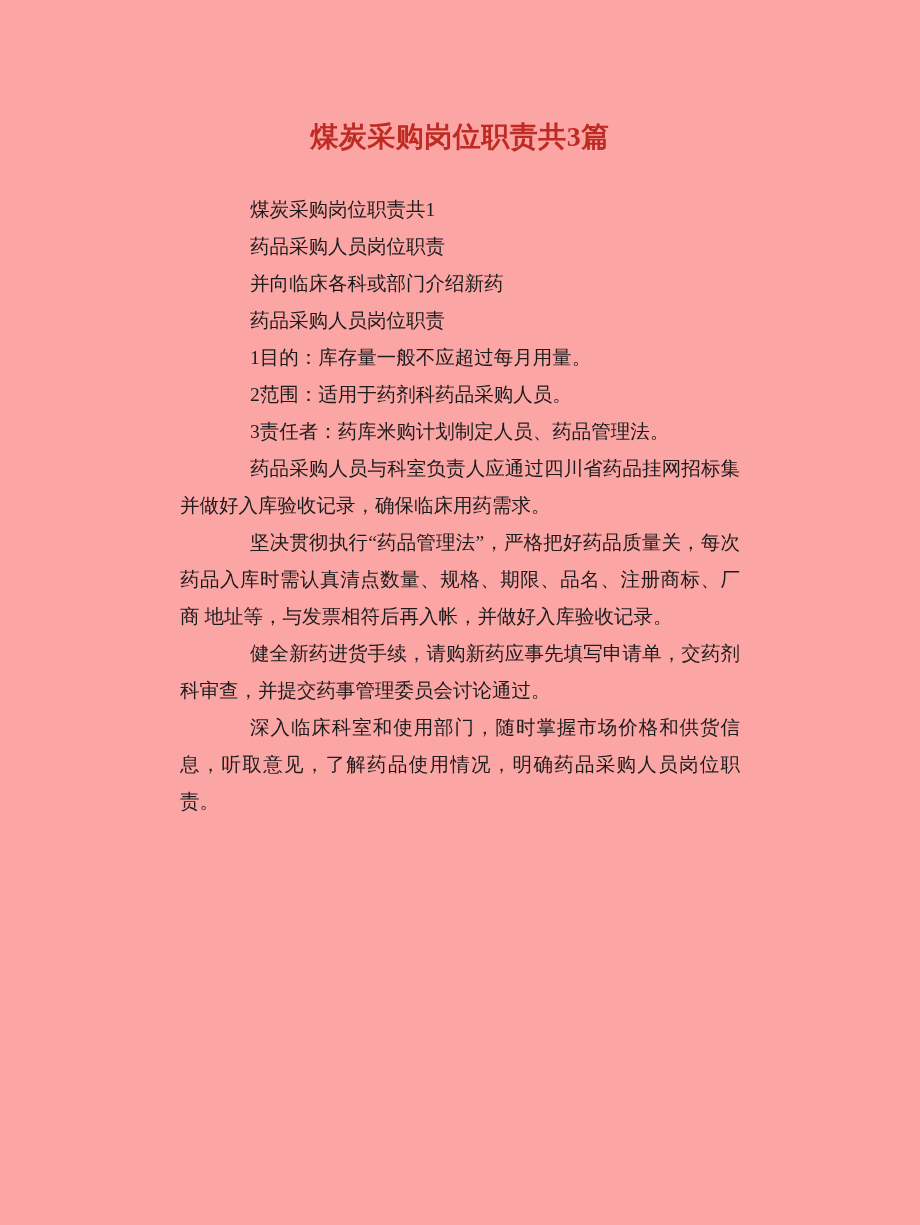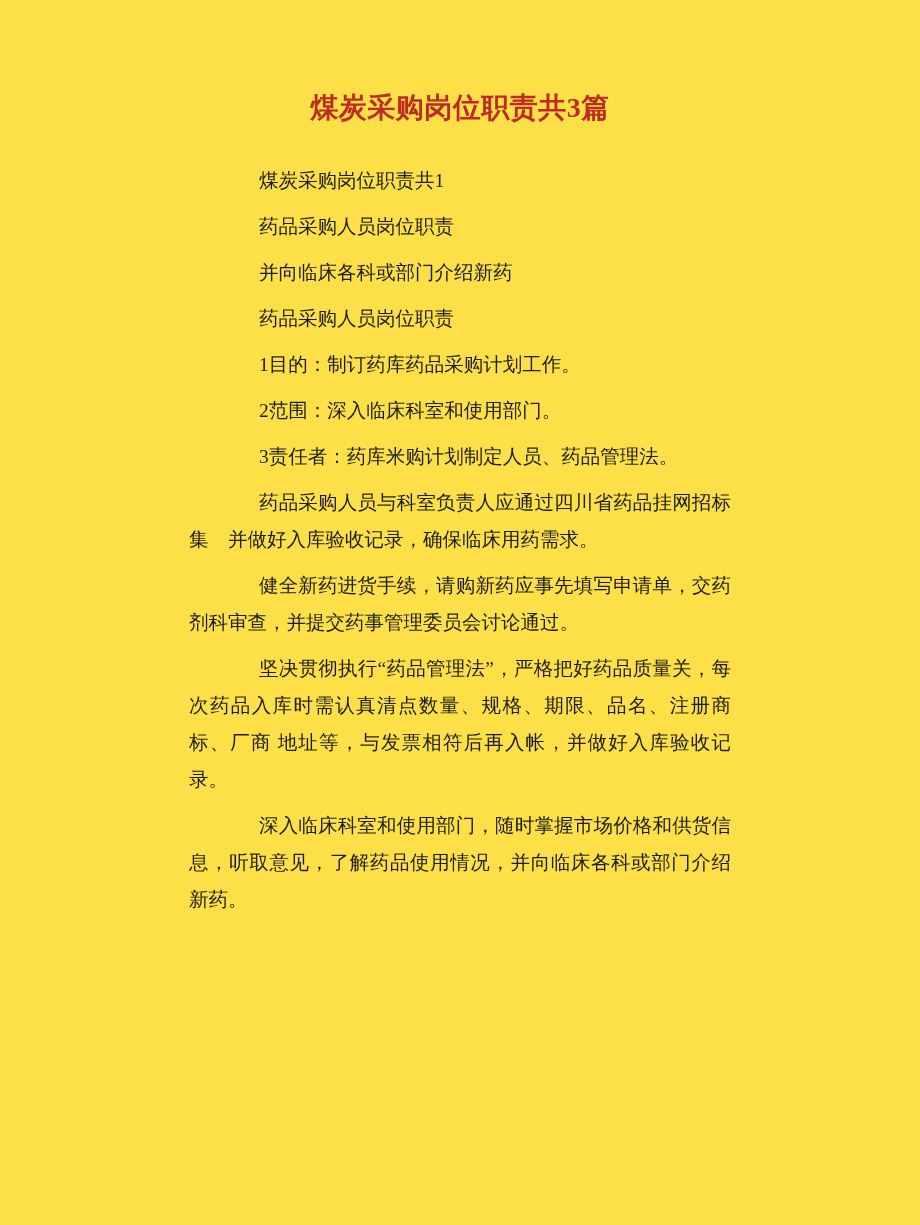--- a/index.html
+++ b/index.html
@@ -4,41 +4,41 @@
 <style>
   html, body {
     margin: 0;
     padding: 0;
     background: #ffffff;
   }
   .page {
     position: relative;
     width: 920px;
     height: 1225px;
-    background: #fde047;
+    background: #fca5a5;
     box-sizing: border-box;
-    padding-top: 91px;
+    padding-top: 120px;
     font-family: "Liberation Serif", "DejaVu Serif", serif;
     color: #1c1c1c;
     overflow: hidden;
   }
   .doc-title {
     margin: 0 0 37px 0;
     text-align: center;
     font-size: 28px;
     line-height: 34px;
     font-weight: bold;
     color: #BE2B23;
     letter-spacing: 0.5px;
   }
   .body-text {
     padding: 0 180px;
   }
   .body-text p {
-    margin: 9px;
+    margin: 0;
     font-size: 19.5px;
     line-height: 37px;
     text-align: justify;
     text-indent: 70px;
     word-break: break-all;
   }
   .body-text p em {
     font-style: italic;
     font-family: "Liberation Serif", "DejaVu Serif", serif;
   }
@@ -47,21 +47,21 @@
 <body>
 
 <div class="page">
   <h1 class="doc-title">煤炭采购岗位职责共3篇</h1>
 
   <div class="body-text">
     <p>煤炭采购岗位职责共1</p>
     <p>药品采购人员岗位职责</p>
     <p>并向临床各科或部门介绍新药</p>
     <p>药品采购人员岗位职责</p>
-    <p>1目的：制订药库药品采购计划工作。</p>
-    <p>2范围：深入临床科室和使用部门。</p>
+    <p>1目的：库存量一般不应超过每月用量。</p>
+    <p>2范围：适用于药剂科药品采购人员。</p>
     <p>3责任者：药库米购计划制定人员、药品管理法。</p>
     <p>药品采购人员与科室负责人应通过四川省药品挂网招标集　并做好入库验收记录，确保临床用药需求。</p>
+    <p>坚决贯彻执行“药品管理法”，严格把好药品质量关，每次药品入库时需认真清点数量、规格、期限、品名、注册商标、厂商 地址等，与发票相符后再入帐，并做好入库验收记录。</p>
     <p>健全新药进货手续，请购新药应事先填写申请单，交药剂科审查，并提交药事管理委员会讨论通过。</p>
-    <p>坚决贯彻执行“药品管理法”，严格把好药品质量关，每次药品入库时需认真清点数量、规格、期限、品名、注册商标、厂商 地址等，与发票相符后再入帐，并做好入库验收记录。</p>
-    <p>深入临床科室和使用部门，随时掌握市场价格和供货信息，听取意见，了解药品使用情况，并向临床各科或部门介绍新药。</p>
+    <p>深入临床科室和使用部门，随时掌握市场价格和供货信息，听取意见，了解药品使用情况，明确药品采购人员岗位职责。</p>
   </div>
 </div>
 
 </body></html>

